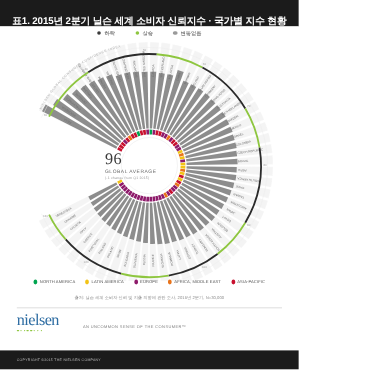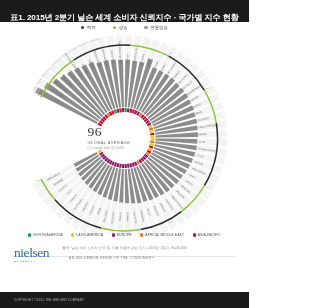--- a/index.html
+++ b/index.html
@@ -79,21 +79,21 @@
   }
 
   
   .divider{
     position:absolute; left:14px; top:234px; width:221px; height:1px;
     background:#e3e3e3;
   }
 
   
   .footer-brand{
-    position:absolute; left:14px; top:225px; width:221px;
+    position:absolute; left:14px; top:239px; width:221px;
     display:flex; align-items:flex-end; gap:20px;
   }
   .nielsen-logo{
     font-family:"Liberation Serif", serif;
     font-size:13.5px; color:#2d6ca2; line-height:0.95;
     letter-spacing:-0.45px; font-weight:400;
   }
   .nielsen-dots{
     display:flex; gap:1.3px; margin-top:1px;
   }

